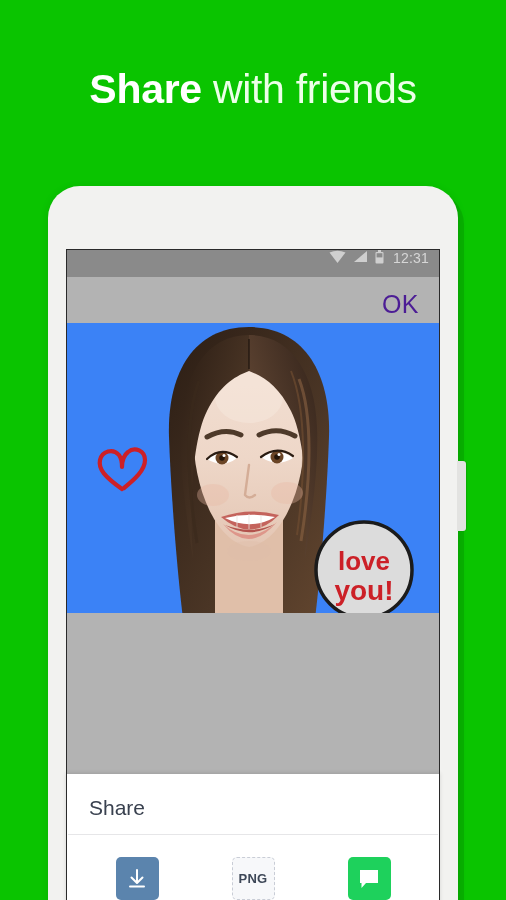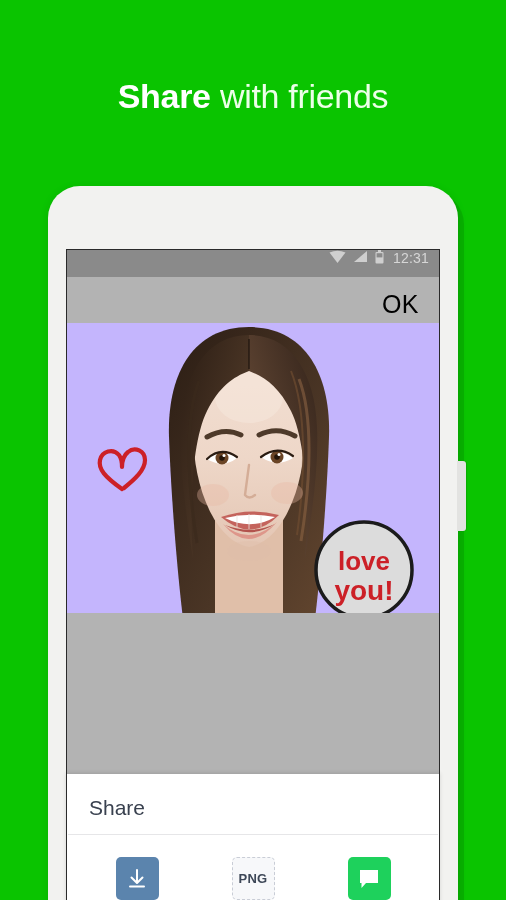--- a/index.html
+++ b/index.html
@@ -15,25 +15,25 @@
     position: relative;
     width: 506px;
     height: 900px;
     background: #0ac400;
     overflow: hidden;
   }
 
   
   .headline {
     position: absolute;
-    top: 68px;
+    top: 61px;
     left: 0;
     width: 506px;
     text-align: center;
-    font-size: 34px;
+    font-size: 41px;
     line-height: 56px;
     white-space: nowrap;
     color: #ffffff;
     letter-spacing: -0.3px;
   }
   .headline .strong { font-weight: 700; }
   .headline .light  { font-weight: 300; color: #ecffe8; }
 
   
   .phone {
@@ -119,31 +119,31 @@
   
   .okbar {
     height: 46px;
     display: flex;
     align-items: center;
     justify-content: flex-end;
     padding-right: 20px;
     background: #b3b3b3;
   }
   .ok-label {
-    color: #000000;
+    color: #4c1d95;
     font-size: 25px;
     letter-spacing: 0.5px;
     margin-top: 8px;
   }
 
   
   .canvas {
     position: relative;
     height: 290px;
-    background: #c4b5fd;
+    background: #3b82f6;
     overflow: hidden;
   }
   .portrait {
     position: absolute;
     left: 82px;
     top: -4px;
     width: 200px;
     height: 300px;
   }
 

